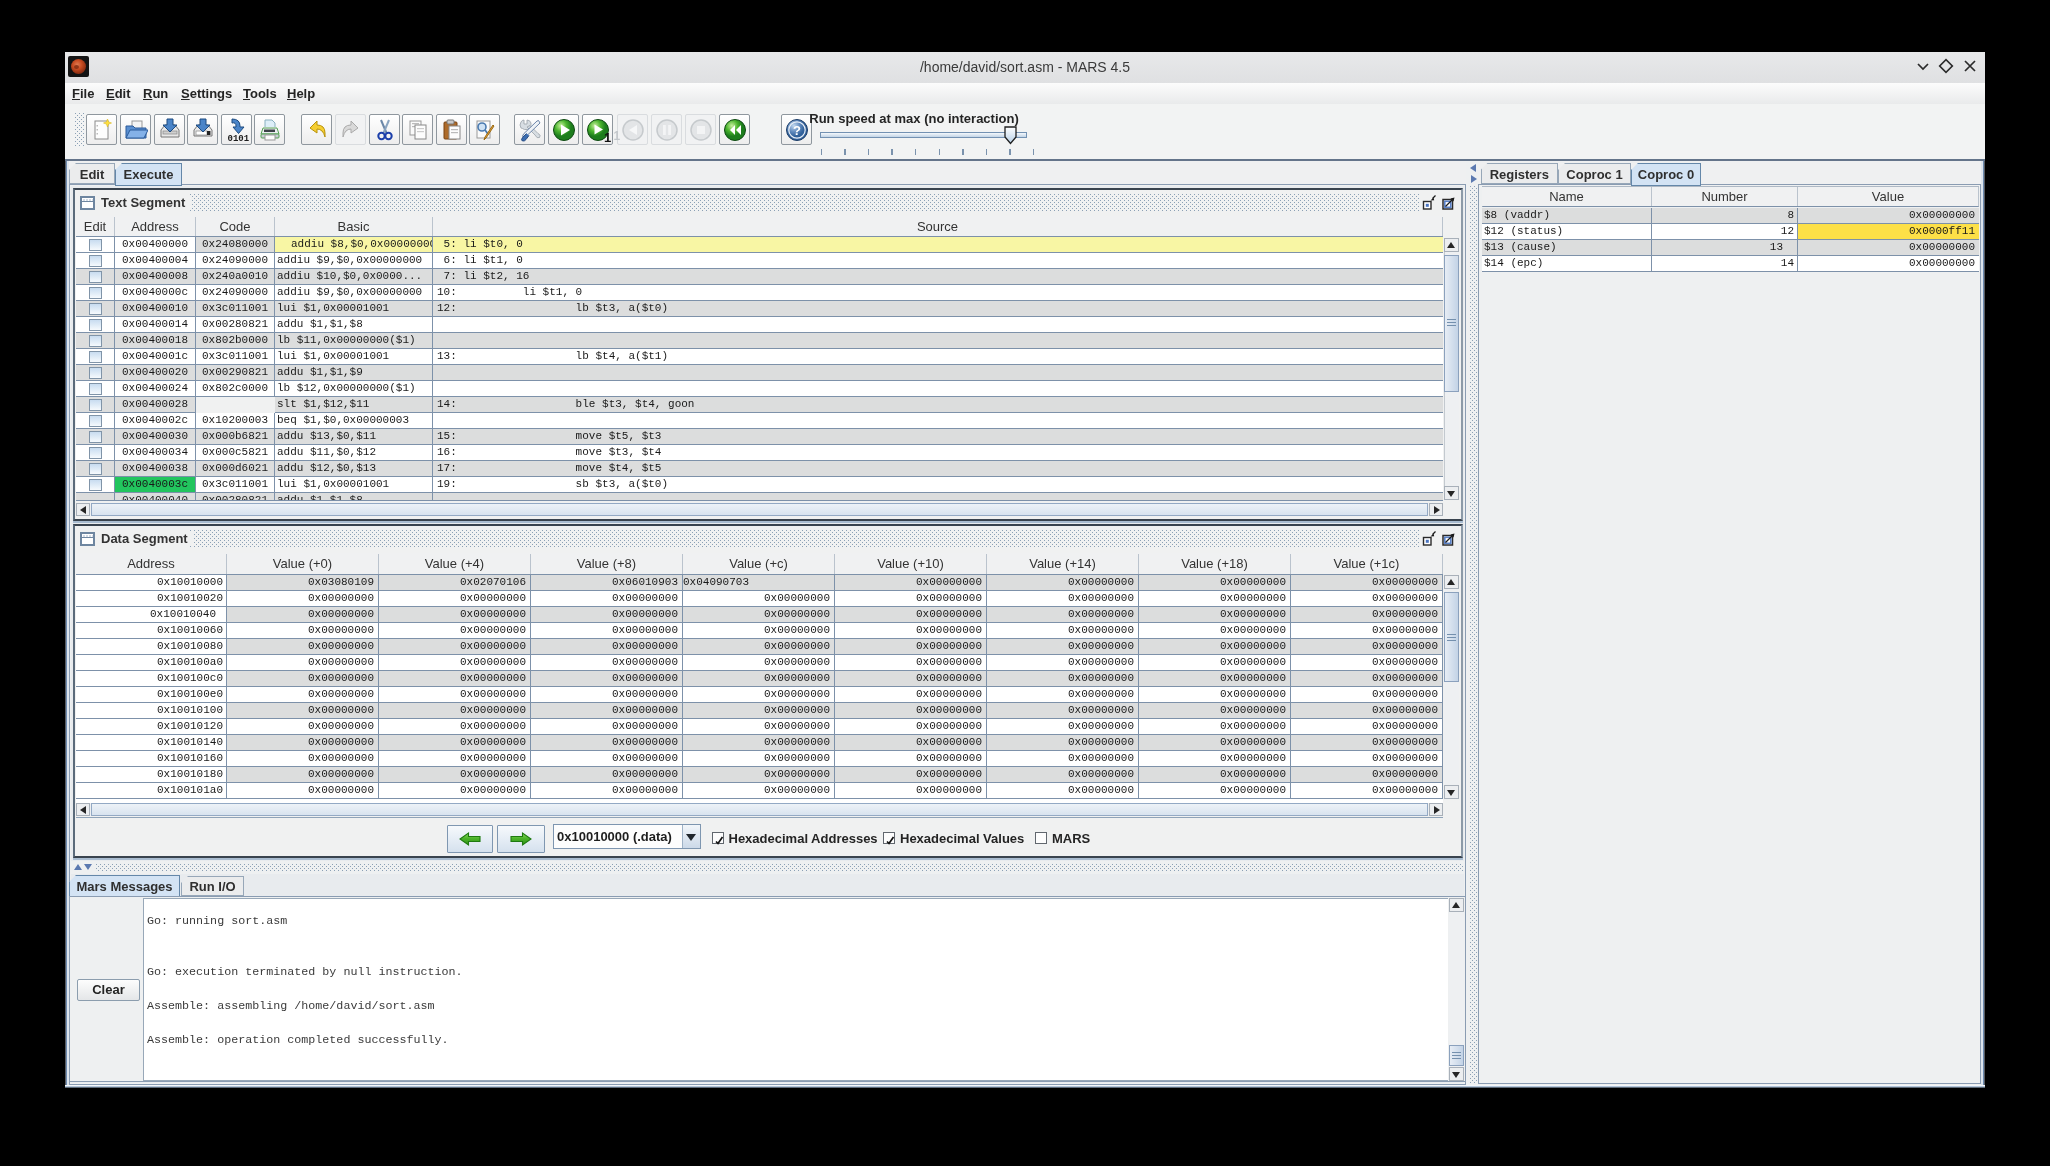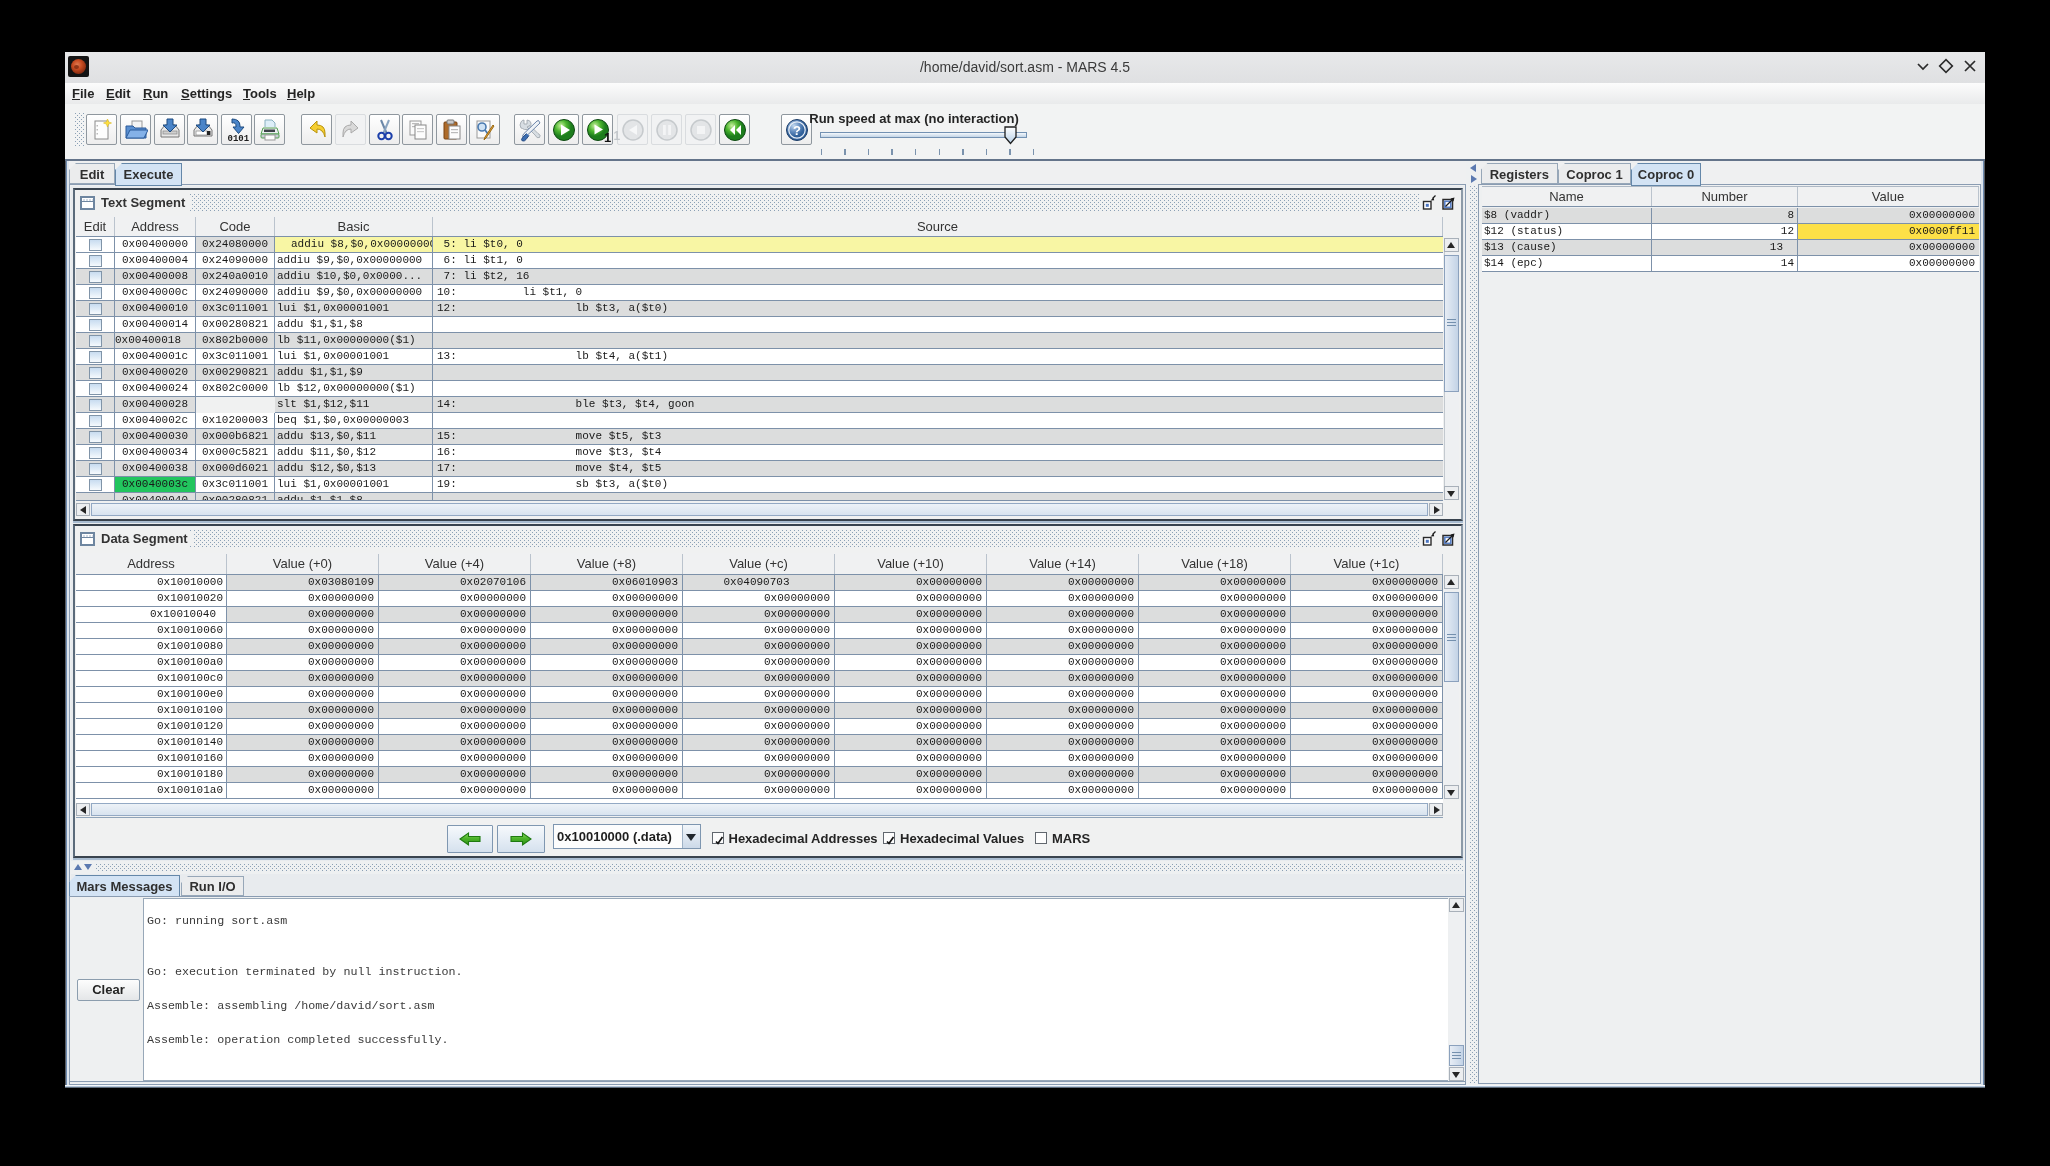--- a/index.html
+++ b/index.html
@@ -325,21 +325,21 @@
 <div class="cell" style="left:275px;top:301px;width:158px;height:16px;background:#dcdddd;border-bottom:1px solid #7d91a9;border-right:1px solid #7d91a9;padding-left:2px;">lui $1,0x00001001</div>
 <div class="cell" style="left:433px;top:301px;width:1010px;height:16px;background:#dcdddd;border-bottom:1px solid #7d91a9;padding-left:4px;">12:                  lb $t3, a($t0)</div>
 <div class="cell" style="left:76px;top:317px;width:39px;height:16px;background:#ffffff;border-bottom:1px solid #7d91a9;border-right:1px solid #7d91a9;"></div>
 <div class="abs" style="left:89px;top:318.5px;width:13px;height:12px;background:linear-gradient(#c8dcf0,#f6fafd);border:1px solid #8094a8;box-sizing:border-box;"></div>
 <div class="cell" style="left:115px;top:317px;width:81px;height:16px;background:#ffffff;border-bottom:1px solid #7d91a9;border-right:1px solid #7d91a9;text-align:center;">0x00400014</div>
 <div class="cell" style="left:196px;top:317px;width:79px;height:16px;background:#ffffff;border-bottom:1px solid #7d91a9;border-right:1px solid #7d91a9;text-align:center;">0x00280821</div>
 <div class="cell" style="left:275px;top:317px;width:158px;height:16px;background:#ffffff;border-bottom:1px solid #7d91a9;border-right:1px solid #7d91a9;padding-left:2px;">addu $1,$1,$8</div>
 <div class="cell" style="left:433px;top:317px;width:1010px;height:16px;background:#ffffff;border-bottom:1px solid #7d91a9;padding-left:4px;"></div>
 <div class="cell" style="left:76px;top:333px;width:39px;height:16px;background:#dcdddd;border-bottom:1px solid #7d91a9;border-right:1px solid #7d91a9;"></div>
 <div class="abs" style="left:89px;top:334.5px;width:13px;height:12px;background:linear-gradient(#c8dcf0,#f6fafd);border:1px solid #8094a8;box-sizing:border-box;"></div>
-<div class="cell" style="left:115px;top:333px;width:81px;height:16px;background:#dcdddd;border-bottom:1px solid #7d91a9;border-right:1px solid #7d91a9;">0x00400018</div>
+<div class="cell" style="left:115px;top:333px;width:81px;height:16px;background:#dcdddd;border-bottom:1px solid #7d91a9;border-right:1px solid #7d91a9;text-align:center;">0x00400018</div>
 <div class="cell" style="left:196px;top:333px;width:79px;height:16px;background:#dcdddd;border-bottom:1px solid #7d91a9;border-right:1px solid #7d91a9;text-align:center;">0x802b0000</div>
 <div class="cell" style="left:275px;top:333px;width:158px;height:16px;background:#dcdddd;border-bottom:1px solid #7d91a9;border-right:1px solid #7d91a9;padding-left:2px;">lb $11,0x00000000($1)</div>
 <div class="cell" style="left:433px;top:333px;width:1010px;height:16px;background:#dcdddd;border-bottom:1px solid #7d91a9;padding-left:4px;"></div>
 <div class="cell" style="left:76px;top:349px;width:39px;height:16px;background:#ffffff;border-bottom:1px solid #7d91a9;border-right:1px solid #7d91a9;"></div>
 <div class="abs" style="left:89px;top:350.5px;width:13px;height:12px;background:linear-gradient(#c8dcf0,#f6fafd);border:1px solid #8094a8;box-sizing:border-box;"></div>
 <div class="cell" style="left:115px;top:349px;width:81px;height:16px;background:#ffffff;border-bottom:1px solid #7d91a9;border-right:1px solid #7d91a9;text-align:center;">0x0040001c</div>
 <div class="cell" style="left:196px;top:349px;width:79px;height:16px;background:#ffffff;border-bottom:1px solid #7d91a9;border-right:1px solid #7d91a9;text-align:center;">0x3c011001</div>
 <div class="cell" style="left:275px;top:349px;width:158px;height:16px;background:#ffffff;border-bottom:1px solid #7d91a9;border-right:1px solid #7d91a9;padding-left:2px;">lui $1,0x00001001</div>
 <div class="cell" style="left:433px;top:349px;width:1010px;height:16px;background:#ffffff;border-bottom:1px solid #7d91a9;padding-left:4px;">13:                  lb $t4, a($t1)</div>
 <div class="cell" style="left:76px;top:365px;width:39px;height:16px;background:#dcdddd;border-bottom:1px solid #7d91a9;border-right:1px solid #7d91a9;"></div>
@@ -436,21 +436,21 @@
 <div class="hdrc" style="left:531px;top:554px;width:152px;height:20px;line-height:20px;">Value (+8)</div>
 <div class="hdrc" style="left:683px;top:554px;width:152px;height:20px;line-height:20px;">Value (+c)</div>
 <div class="hdrc" style="left:835px;top:554px;width:152px;height:20px;line-height:20px;">Value (+10)</div>
 <div class="hdrc" style="left:987px;top:554px;width:152px;height:20px;line-height:20px;">Value (+14)</div>
 <div class="hdrc" style="left:1139px;top:554px;width:152px;height:20px;line-height:20px;">Value (+18)</div>
 <div class="hdrc" style="left:1291px;top:554px;width:152px;height:20px;line-height:20px;">Value (+1c)</div>
 <div class="cell" style="left:76px;top:575px;width:151px;height:16px;background:#ffffff;border-bottom:1px solid #7d91a9;border-right:1px solid #7d91a9;text-align:right;padding-right:3px;">0x10010000</div>
 <div class="cell" style="left:227px;top:575px;width:152px;height:16px;background:#dcdddd;border-bottom:1px solid #7d91a9;border-right:1px solid #7d91a9;text-align:right;padding-right:4px;">0x03080109</div>
 <div class="cell" style="left:379px;top:575px;width:152px;height:16px;background:#dcdddd;border-bottom:1px solid #7d91a9;border-right:1px solid #7d91a9;text-align:right;padding-right:4px;">0x02070106</div>
 <div class="cell" style="left:531px;top:575px;width:152px;height:16px;background:#dcdddd;border-bottom:1px solid #7d91a9;border-right:1px solid #7d91a9;text-align:right;padding-right:4px;">0x06010903</div>
-<div class="cell" style="left:683px;top:575px;width:152px;height:16px;background:#dcdddd;border-bottom:1px solid #7d91a9;border-right:1px solid #7d91a9;text-align:center;padding-right:4px;">0x04090703</div>
+<div class="cell" style="left:683px;top:575px;width:152px;height:16px;background:#dcdddd;border-bottom:1px solid #7d91a9;border-right:1px solid #7d91a9;text-align:left;padding-right:4px;">0x04090703</div>
 <div class="cell" style="left:835px;top:575px;width:152px;height:16px;background:#dcdddd;border-bottom:1px solid #7d91a9;border-right:1px solid #7d91a9;text-align:right;padding-right:4px;">0x00000000</div>
 <div class="cell" style="left:987px;top:575px;width:152px;height:16px;background:#dcdddd;border-bottom:1px solid #7d91a9;border-right:1px solid #7d91a9;text-align:right;padding-right:4px;">0x00000000</div>
 <div class="cell" style="left:1139px;top:575px;width:152px;height:16px;background:#dcdddd;border-bottom:1px solid #7d91a9;border-right:1px solid #7d91a9;text-align:right;padding-right:4px;">0x00000000</div>
 <div class="cell" style="left:1291px;top:575px;width:152px;height:16px;background:#dcdddd;border-bottom:1px solid #7d91a9;border-right:1px solid #7d91a9;text-align:right;padding-right:4px;">0x00000000</div>
 <div class="cell" style="left:76px;top:591px;width:151px;height:16px;background:#ffffff;border-bottom:1px solid #7d91a9;border-right:1px solid #7d91a9;text-align:right;padding-right:3px;">0x10010020</div>
 <div class="cell" style="left:227px;top:591px;width:152px;height:16px;background:#ffffff;border-bottom:1px solid #7d91a9;border-right:1px solid #7d91a9;text-align:right;padding-right:4px;">0x00000000</div>
 <div class="cell" style="left:379px;top:591px;width:152px;height:16px;background:#ffffff;border-bottom:1px solid #7d91a9;border-right:1px solid #7d91a9;text-align:right;padding-right:4px;">0x00000000</div>
 <div class="cell" style="left:531px;top:591px;width:152px;height:16px;background:#ffffff;border-bottom:1px solid #7d91a9;border-right:1px solid #7d91a9;text-align:right;padding-right:4px;">0x00000000</div>
 <div class="cell" style="left:683px;top:591px;width:152px;height:16px;background:#ffffff;border-bottom:1px solid #7d91a9;border-right:1px solid #7d91a9;text-align:right;padding-right:4px;">0x00000000</div>
 <div class="cell" style="left:835px;top:591px;width:152px;height:16px;background:#ffffff;border-bottom:1px solid #7d91a9;border-right:1px solid #7d91a9;text-align:right;padding-right:4px;">0x00000000</div>

